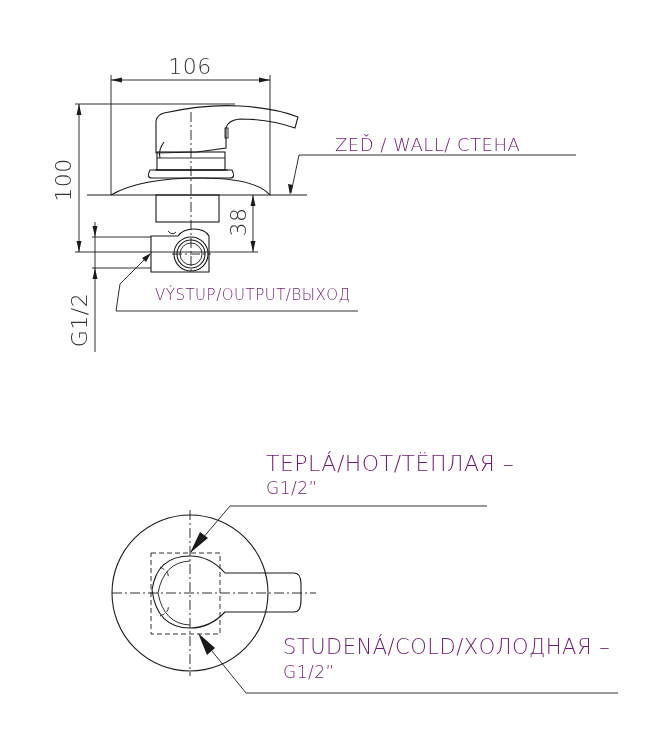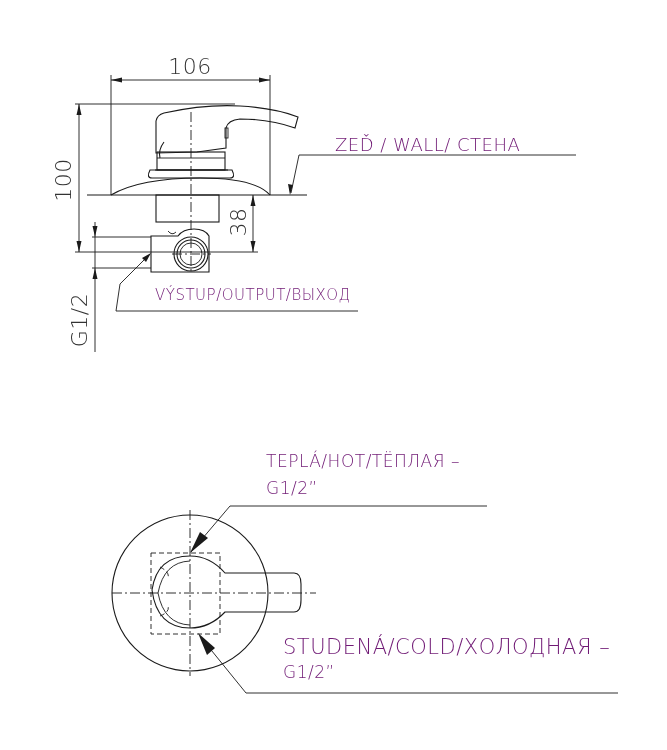--- a/index.html
+++ b/index.html
@@ -96,17 +96,17 @@
 
   <text class="txt" x="190" y="74" font-size="22" text-anchor="middle">106</text>
   <text class="txt" font-size="22" text-anchor="middle" transform="translate(71,180) rotate(-90)">100</text>
   <text class="txt" font-size="22" text-anchor="middle" transform="translate(246,222) rotate(-90)">38</text>
   <text class="txt" font-size="22" text-anchor="middle" transform="translate(87,320) rotate(-90)">G1/2</text>
 </svg>
 
 <div class="lbl" style="left:335px;top:134px;font-size:18px;">ZEĎ / WALL/ CTEHA</div>
 <div class="lbl" style="left:136px;top:286px;font-size:15px;margin-left:19px;">VÝSTUP/OUTPUT/ВЫХОД</div>
 
-<div class="lbl" style="left:266px;top:451px;font-size:17px;">TEPLÁ/HOT/TЁПЛАЯ –</div>
+<div class="lbl" style="left:266px;top:451px;font-size:22px;">TEPLÁ/HOT/TЁПЛАЯ –</div>
 <div class="lbl" style="left:266px;top:478px;font-size:17px;">G1/2”</div>
 
 <div class="lbl" style="left:283px;top:635px;font-size:21px;">STUDENÁ/COLD/ХОЛОДНАЯ –</div>
 <div class="lbl" style="left:283px;top:662px;font-size:17px;">G1/2”</div>
 
 </body></html>

